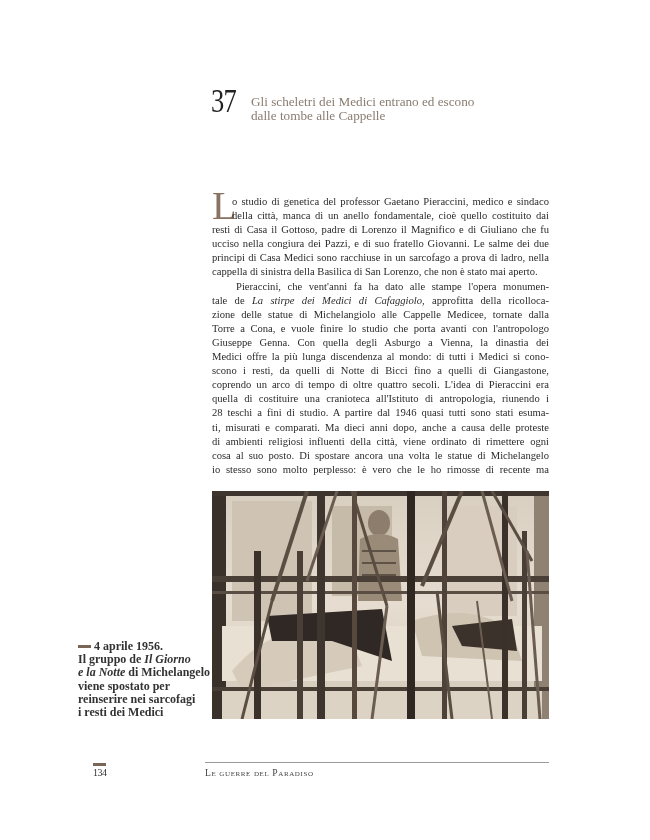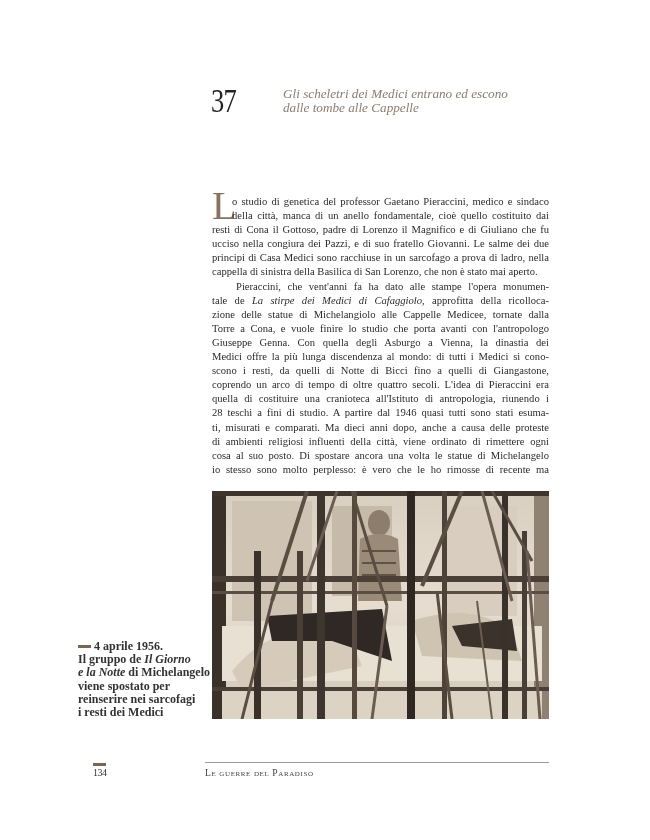--- a/index.html
+++ b/index.html
@@ -32,28 +32,26 @@
     font-size: 34px;
     line-height: 34px;
     color: #222;
     letter-spacing: -1px;
     transform: scaleX(0.78);
     transform-origin: left top;
   }
   .chapter-title {
     position: absolute;
     left: 251px;
-    top: 87px;
+    top: 95px;
     width: 290px;
     font-family: "Liberation Serif", serif;
-    font-style: italic;
     font-size: 13.2px;
     line-height: 14px;
     color: #8a7c70;
-    margin-left: 32px;
   }
   .chapter-title span { display: block; white-space: nowrap; }
 
   
   .body-text {
     position: absolute;
     left: 212px;
     top: 195px;
     width: 337px;
     font-family: "Liberation Serif", serif;
@@ -168,21 +166,21 @@
     <span>Gli scheletri dei Medici entrano ed escono</span>
     <span>dalle tombe alle Cappelle</span>
   </div>
 
   <div class="drop-cap">L</div>
 
   <div class="body-text">
     <div>
       <span class="line first-lines">o studio di genetica del professor Gaetano Pieraccini, medico e sindaco</span>
       <span class="line first-lines">della città, manca di un anello fondamentale, cioè quello costituito dai</span>
-      <span class="line">resti di Cona il Gottoso, padre di Lorenzo il Magnifico e di Giuliano che fu</span>
+      <span class="line">resti di Casa il Gottoso, padre di Lorenzo il Magnifico e di Giuliano che fu</span>
       <span class="line">ucciso nella congiura dei Pazzi, e di suo fratello Giovanni. Le salme dei due</span>
       <span class="line">principi di Casa Medici sono racchiuse in un sarcofago a prova di ladro, nella</span>
       <span class="line last">cappella di sinistra della Basilica di San Lorenzo, che non è stato mai aperto.</span>
     </div>
     <div>
       <span class="line indent">Pieraccini, che vent'anni fa ha dato alle stampe l'opera monumen-</span>
       <span class="line"><span>tale de </span><span class="it">La stirpe dei Medici di Cafaggiolo</span><span>, approfitta della ricolloca-</span></span>
       <span class="line">zione delle statue di Michelangiolo alle Cappelle Medicee, tornate dalla</span>
       <span class="line">Torre a Cona, e vuole finire lo studio che porta avanti con l'antropologo</span>
       <span class="line">Giuseppe Genna. Con quella degli Asburgo a Vienna, la dinastia dei</span>

